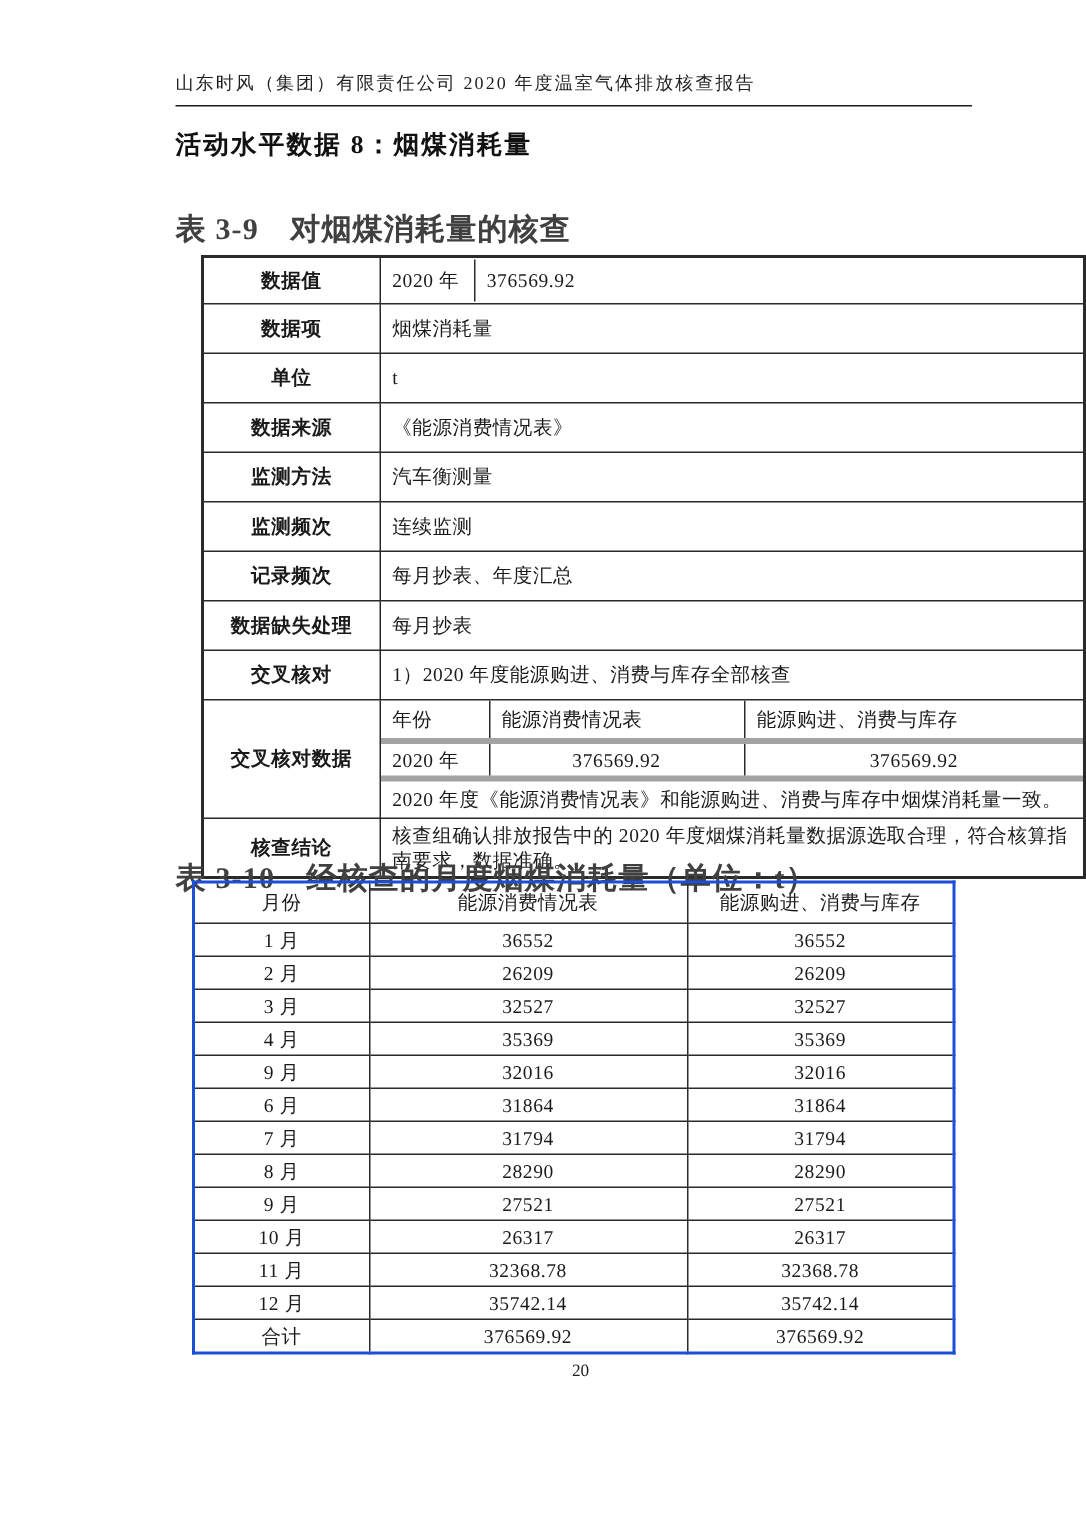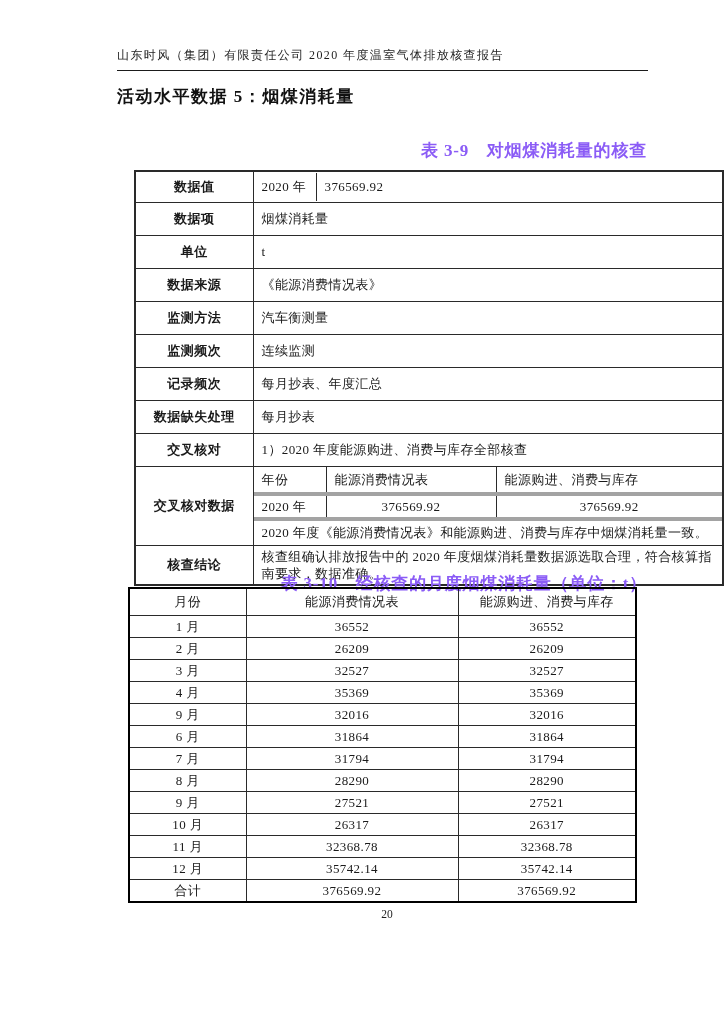--- a/index.html
+++ b/index.html
@@ -33,25 +33,25 @@
     left: 97px; top: 85px;
     margin: 0;
     font-size: 17px;
     font-weight: bold;
     letter-spacing: 1.5px;
     color: #111;
   }
   .tbl-title {
     position: absolute;
     left: 97px; width: 530px;
-    text-align: right;
+    text-align: left;
     font-weight: bold;
-    font-size: 17px;
+    font-size: 20px;
     letter-spacing: 0.8px;
-    color: #8b5cf6;
+    color: #404040;
   }
   .t39-title  { top: 139px; }
   .t310-title { top: 572px; }
 
   
   table.t39 {
     position: absolute;
     left: 114px; top: 170px;
     width: 590px;
     border-collapse: collapse;
@@ -90,21 +90,21 @@
   .ctr { justify-content: center; padding-left: 0 !important; }
   .xnote { padding: 3px 8px 4px 8px; line-height: 17px; letter-spacing: 0.4px; }
   .val-multi { line-height: 17px; }
 
   
   table.t310 {
     position: absolute;
     left: 108px; top: 587px;
     width: 509px;
     border-collapse: collapse;
-    border: 2px solid #000000;
+    border: 2px solid #1d4ed8;
     table-layout: fixed;
   }
   table.t310 td {
     border: 1px solid #2a2a2a;
     font-size: 13px;
     text-align: center;
     height: 21px;
     vertical-align: middle;
     letter-spacing: 0.4px;
     padding: 0;
@@ -121,21 +121,21 @@
   }
 </style>
 </head>
 <body>
 
 <div class="page">
 
   <div class="runhead">山东时风（集团）有限责任公司 2020 年度温室气体排放核查报告</div>
   <div class="runhead-rule"></div>
 
-  <h1 class="section">活动水平数据 5：烟煤消耗量</h1>
+  <h1 class="section">活动水平数据 8：烟煤消耗量</h1>
 
   <div class="tbl-title t39-title">表 3-9　对烟煤消耗量的核查</div>
 
   <table class="t39">
     <colgroup>
         <col style="width:118px">
         <col>
       </colgroup>
     <tbody>
       <tr>

